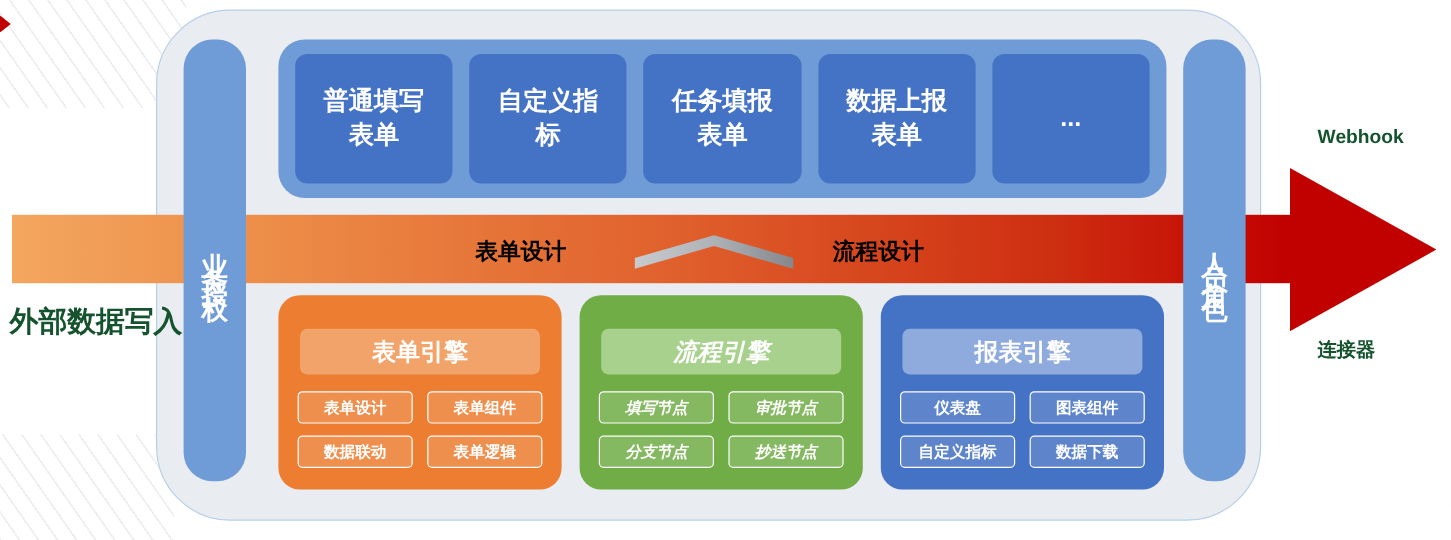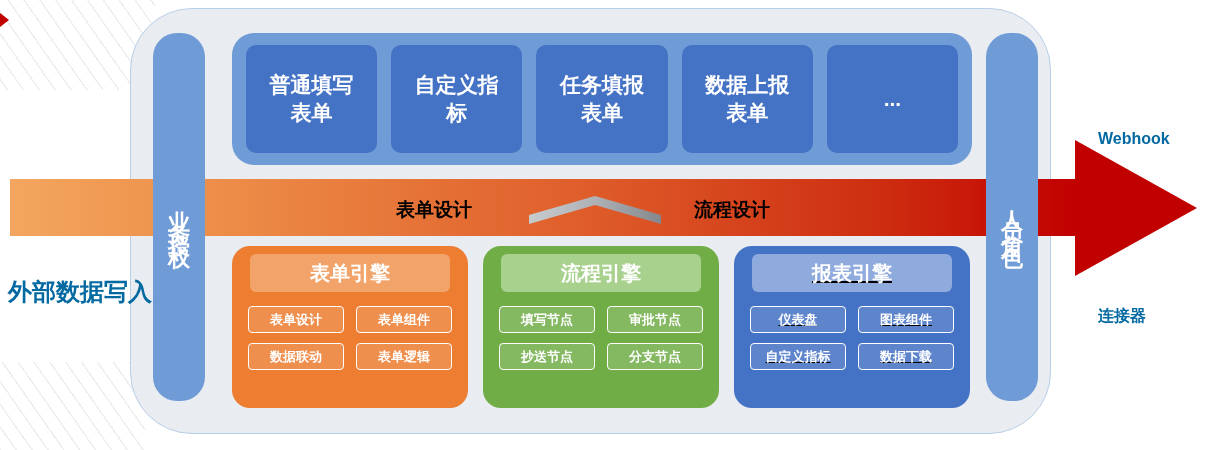--- a/index.html
+++ b/index.html
@@ -34,32 +34,32 @@
     justify-content:center;color:#fff;font-weight:bold;font-size:21px;text-align:center;}
   .form-box .wrap{display:block;width:88px;line-height:1.35;margin:0 auto;}
 
   .band-label{position:absolute;z-index:3;font-weight:bold;font-size:19px;color:#000;width:92px;text-align:center;top:197px;}
   .label-form{left:388px;}
   .label-flow{left:686px;}
   .chevron{position:absolute;left:527px;top:191px;width:136px;height:34px;z-index:3;}
 
   .engine{position:absolute;top:246px;width:236px;height:162px;border-radius:18px;z-index:3;}
   .engine-orange{left:232px;background:var(--engine-orange,#ed7d31);}
-  .engine-green{left:483px;background:var(--engine-green,#70ad47);}
-  .engine-blue{left:734px;background:var(--engine-blue,#4472c4);text-decoration:underline;}
-  .engine-header{margin:8px auto 0;width:200px;height:38px;border-radius:6px;display:flex;align-items:center;
+  .engine-green{left:483px;background:var(--engine-green,#70ad47);font-style:italic;}
+  .engine-blue{left:734px;background:var(--engine-blue,#4472c4);}
+  .engine-header{margin:28px auto 0;width:200px;height:38px;border-radius:6px;display:flex;align-items:center;
     justify-content:center;color:#fff;font-weight:bold;font-size:20px;}
   .engine-orange .engine-header{background:var(--engine-orange-header,#f2a369);}
   .engine-green .engine-header{background:var(--engine-green-header,#a9d18e);}
   .engine-blue .engine-header{background:var(--engine-blue-header,#8faadc);}
   .engine-grid{margin:14px 16px 0;display:grid;grid-template-columns:1fr 1fr;gap:10px 12px;}
   .engine-item{height:25px;border:1.5px solid #fff;border-radius:4px;display:flex;align-items:center;
     justify-content:center;color:#fff;font-size:13px;font-weight:bold;background:rgba(255,255,255,.14);white-space:nowrap;}
 
-  .outer-label{position:absolute;color:#0369a1;font-weight:bold;z-index:4;margin-top:24px;}
+  .outer-label{position:absolute;color:#14532d;font-weight:bold;z-index:4;}
   .label-external{left:8px;top:252px;font-size:24px;}
   .label-webhook{left:1098px;top:106px;font-size:16px;}
   .label-connector{left:1098px;top:282px;font-size:16px;}
 </style>
 </head>
 <body>
 
 <div class="stage">
 
   <div class="decor decor-tl"></div>
@@ -118,22 +118,22 @@
       <div class="engine-item">数据联动</div>
       <div class="engine-item">表单逻辑</div>
     </div>
   </div>
 
   <div class="engine engine-green">
     <div class="engine-header">流程引擎</div>
     <div class="engine-grid">
       <div class="engine-item">填写节点</div>
       <div class="engine-item">审批节点</div>
+      <div class="engine-item">分支节点</div>
       <div class="engine-item">抄送节点</div>
-      <div class="engine-item">分支节点</div>
     </div>
   </div>
 
   <div class="engine engine-blue">
     <div class="engine-header">报表引擎</div>
     <div class="engine-grid">
       <div class="engine-item">仪表盘</div>
       <div class="engine-item">图表组件</div>
       <div class="engine-item">自定义指标</div>
       <div class="engine-item">数据下载</div>

